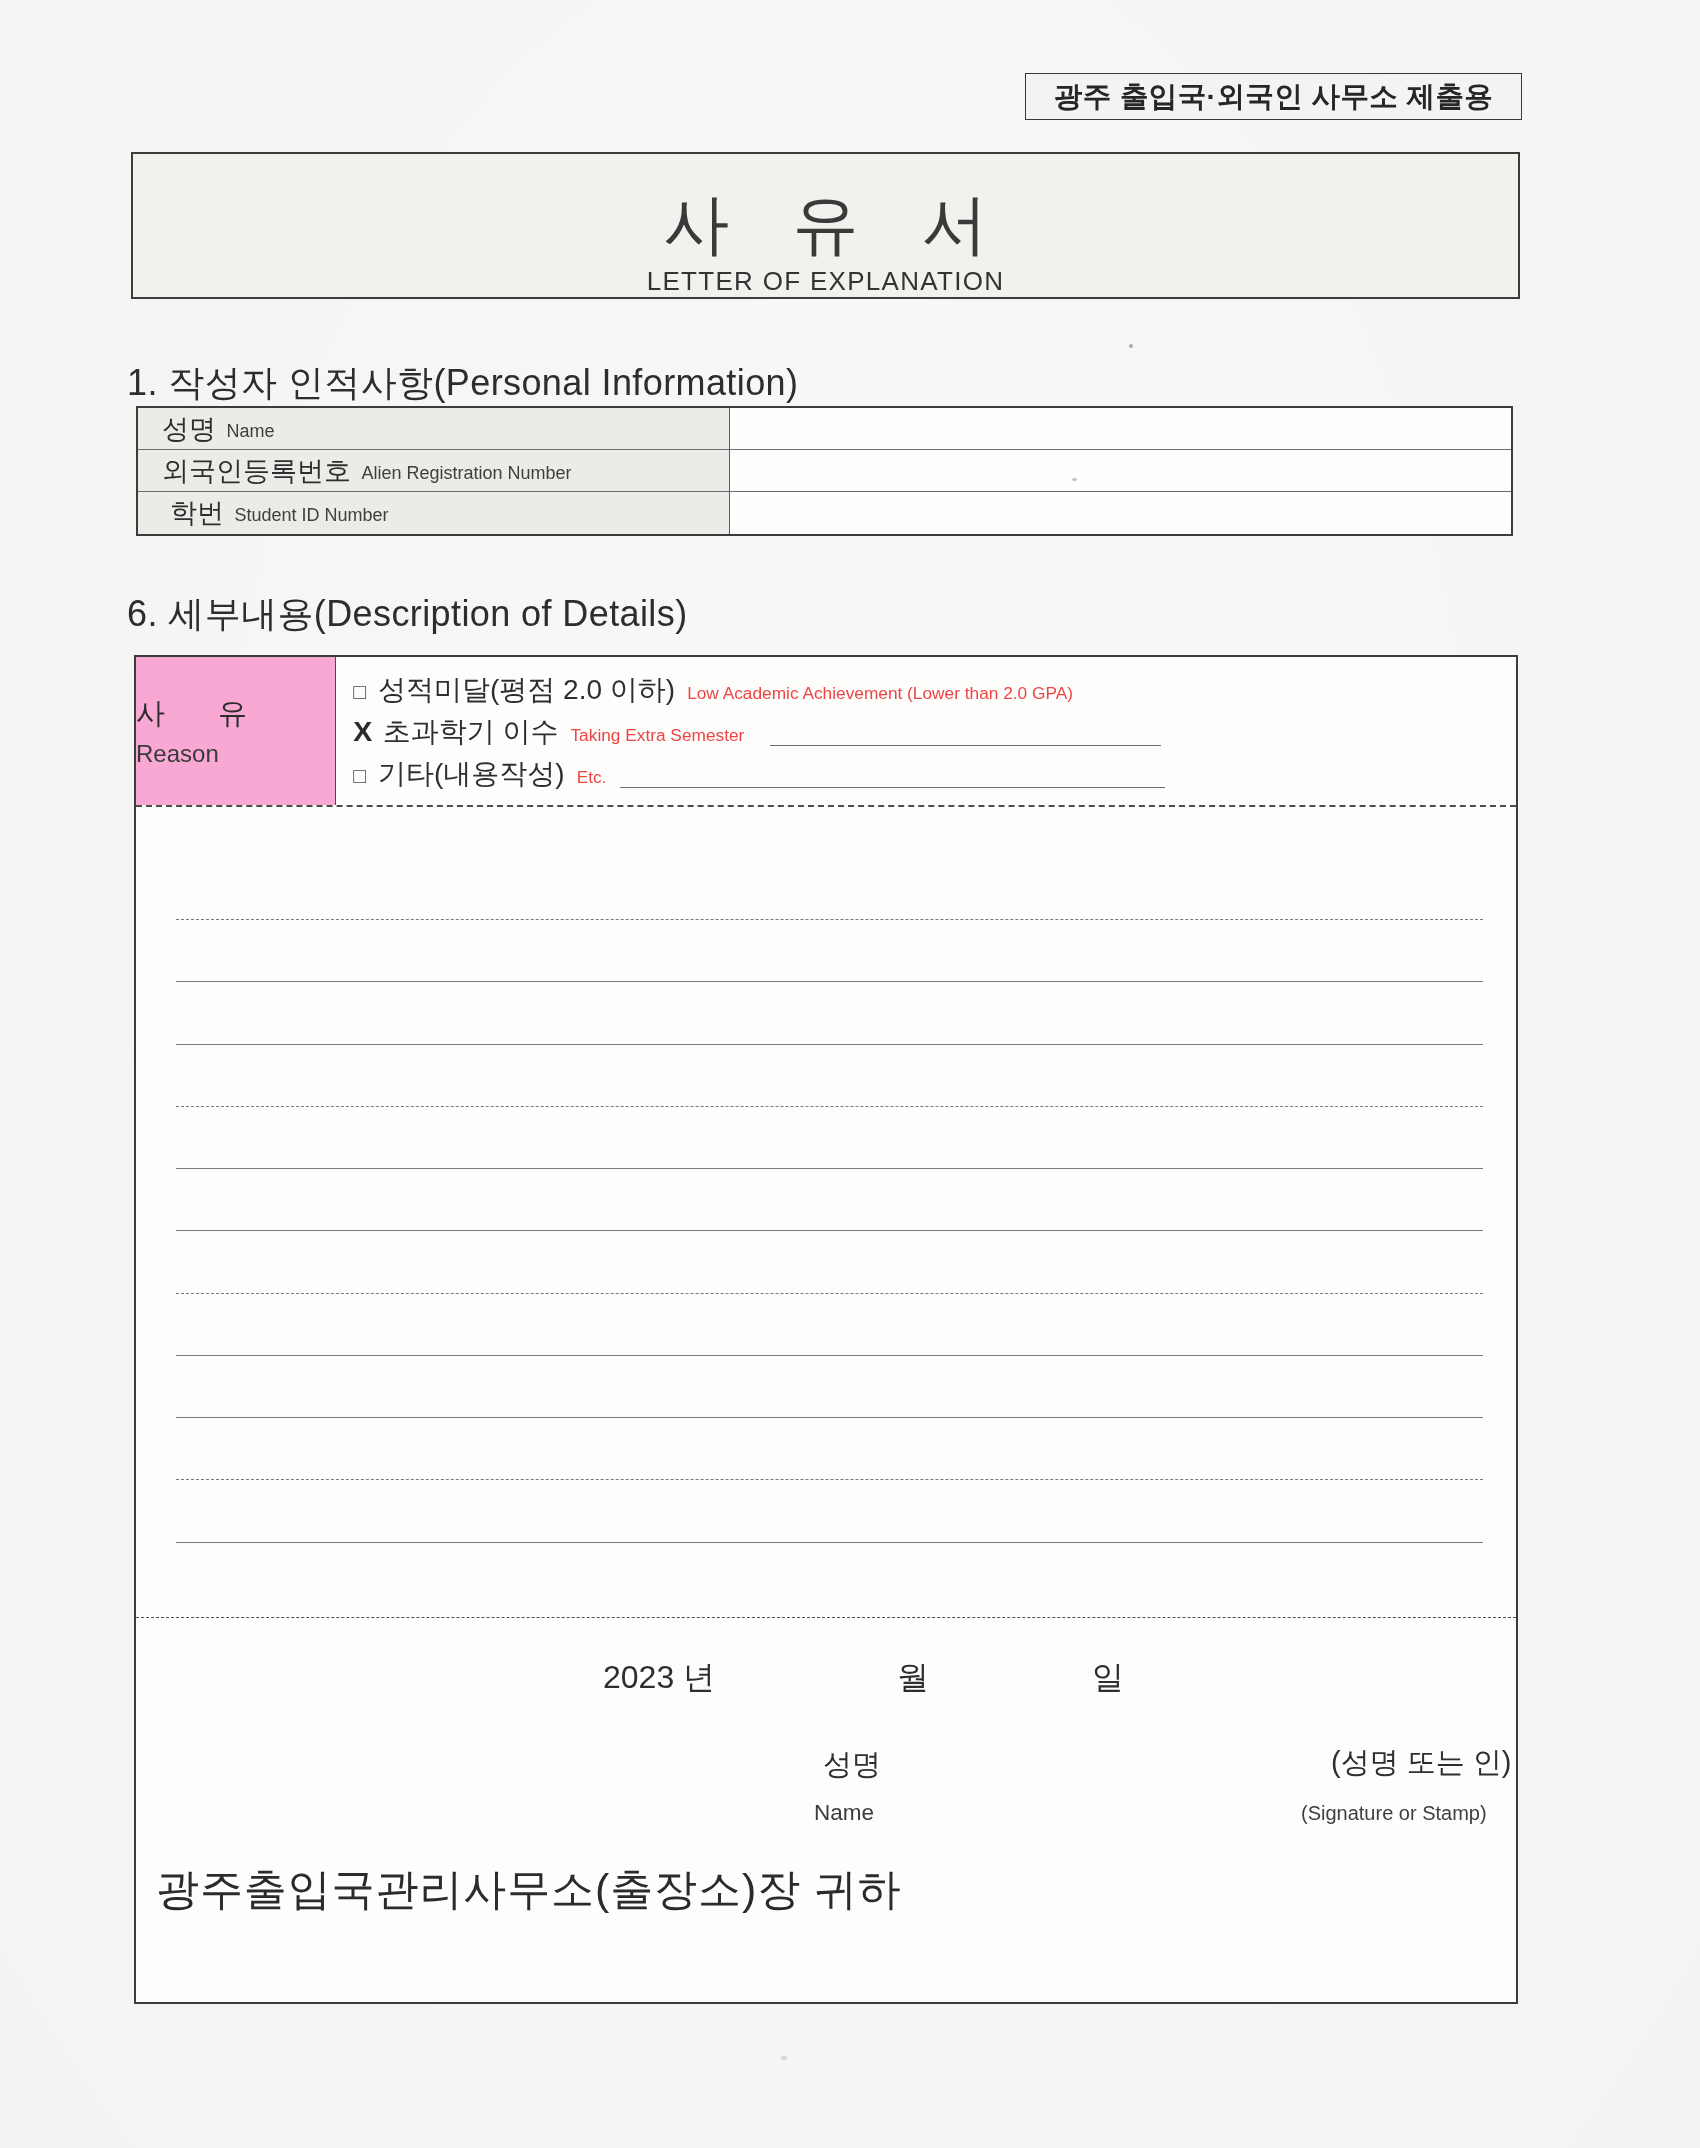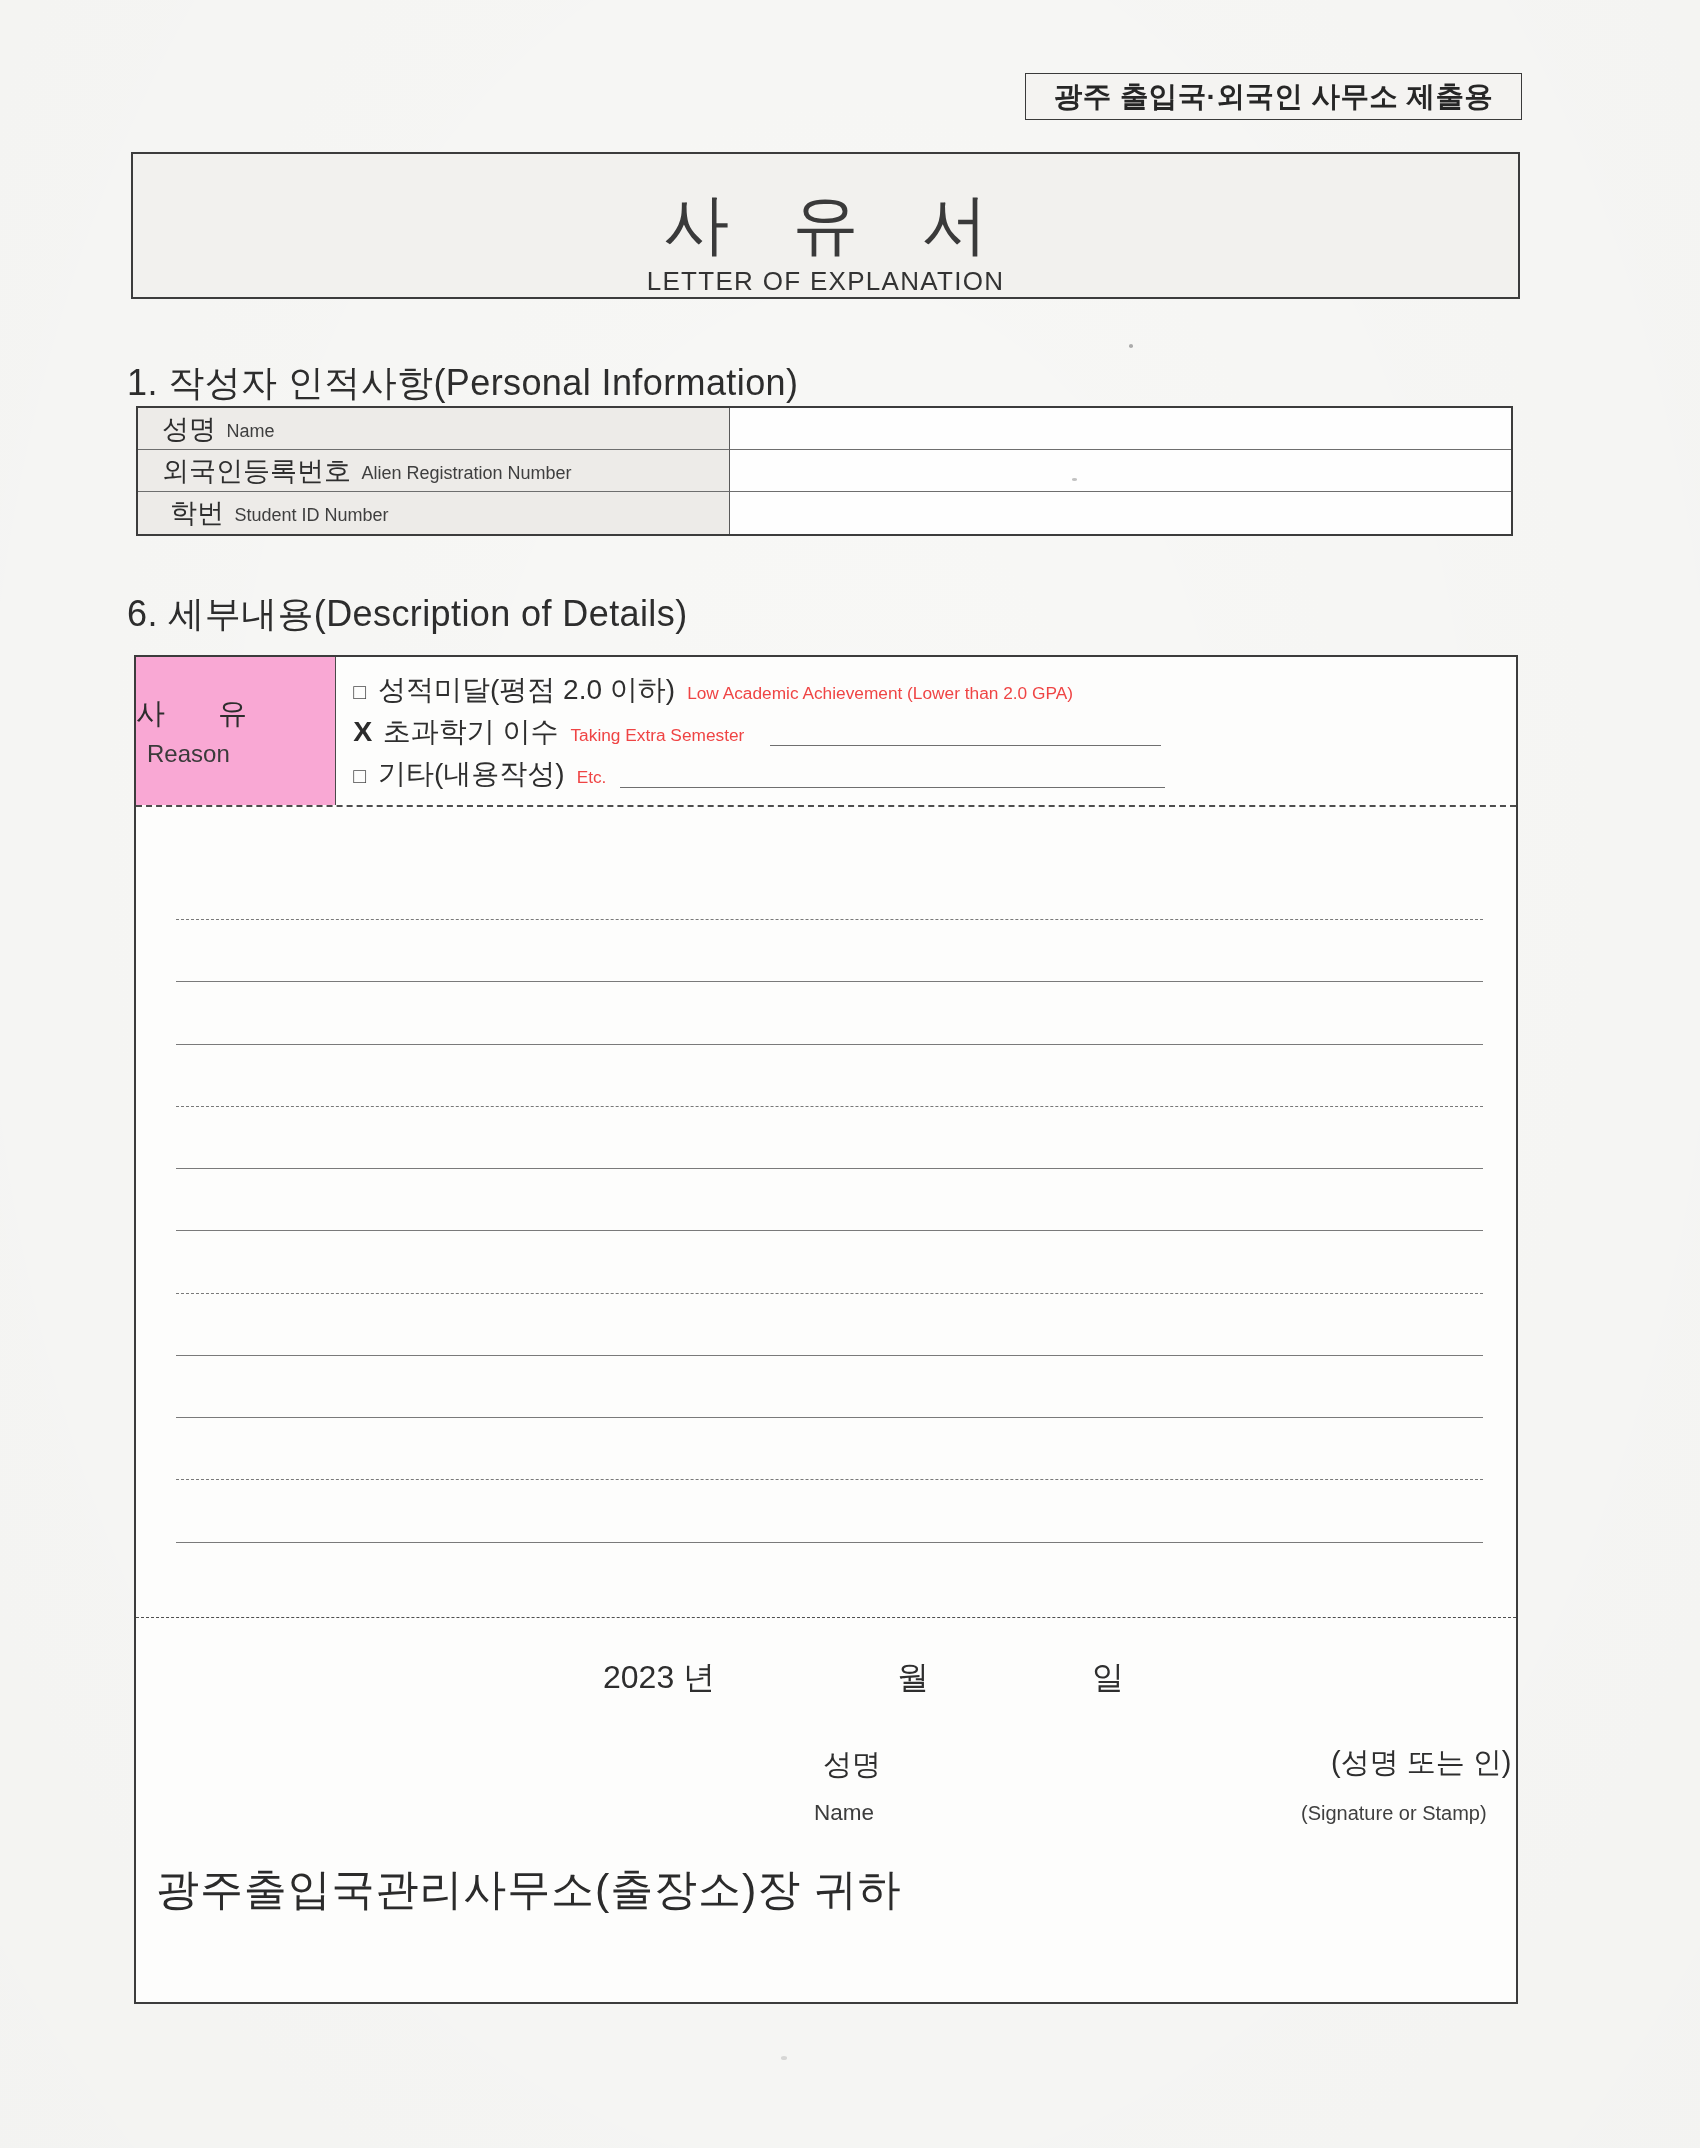--- a/index.html
+++ b/index.html
@@ -78,21 +78,21 @@
     border-bottom:2.6px dashed #4d4d4d;box-sizing:border-box;
     display:flex;
   }
   .reason-label{
     width:200px;flex:0 0 200px;
     background:#f9a8d4;border-right:1.7px solid #4a4a4a;
     display:flex;flex-direction:column;align-items:flex-start;justify-content:center;
     gap:5.2px;box-sizing:border-box;
   }
   .reason-label .ko{font-size:29px;color:#2d2d2d;word-spacing:45px;}
-  .reason-label .en{font-size:24px;color:#3a3a3a;margin-left:11px;}
+  .reason-label .en{font-size:24px;color:#3a3a3a;}
   .reason-options{
     flex:1;display:flex;flex-direction:column;justify-content:space-between;
     padding:14px 8.6px 12px 17.3px;box-sizing:border-box;
   }
   .option{display:flex;align-items:baseline;white-space:nowrap;}
   .opt-marker{font-size:21px;color:#4a4a4a;margin-right:12px;}
   .option.checked .opt-marker{font-size:28.5px;font-weight:700;color:#2b2b2b;margin-right:10.4px;}
   .opt-ko{font-size:28px;color:#2e2e2e;margin-right:12px;}
   .opt-en{font-size:17.3px;color:#ef4444;}
   .opt-underline{border-bottom:1.7px solid #6f6f6f;height:0.9px;align-self:flex-end;margin-bottom:5.2px;}

